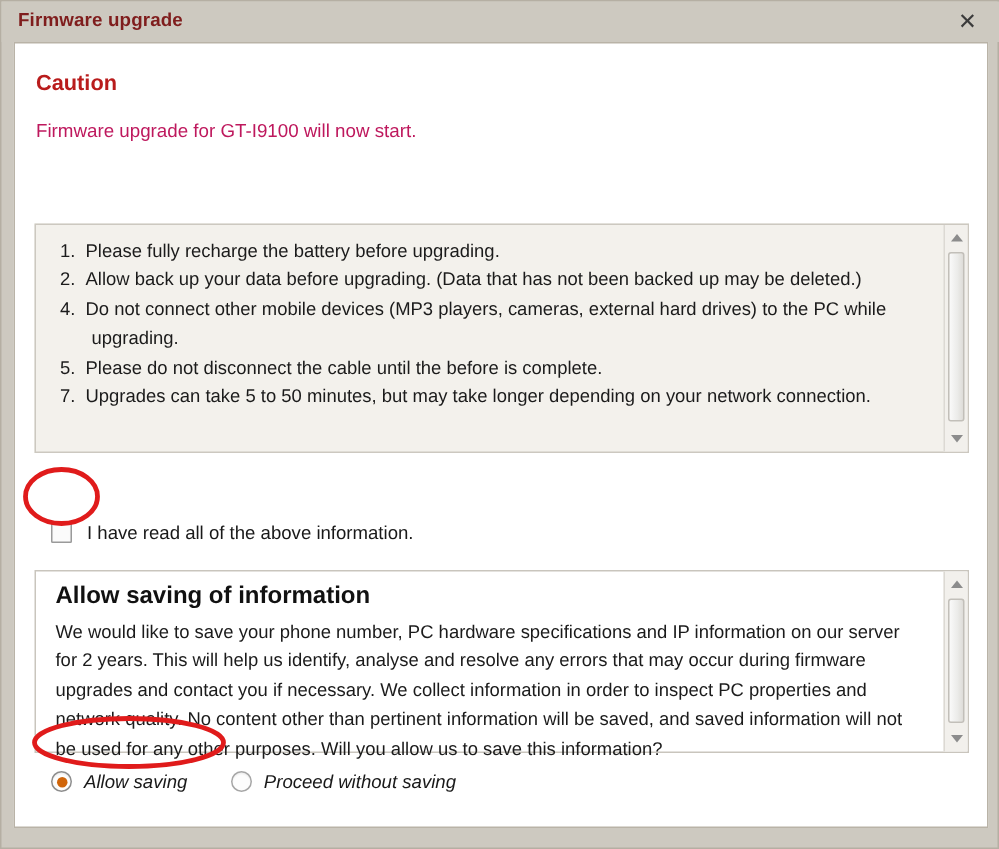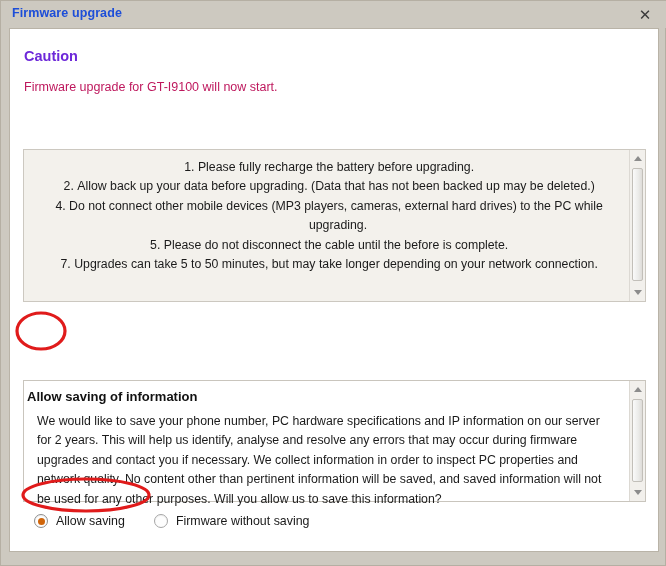--- a/index.html
+++ b/index.html
@@ -34,21 +34,21 @@
     height: 27px;
     background: #cdc9c0;
     box-sizing: border-box;
   }
   .title-text {
     position: absolute;
     left: 11px;
     top: 5px;
     font-size: 12.5px;
     font-weight: bold;
-    color: #1d4ed8;
+    color: #7f1d1d;
     letter-spacing: .1px;
     white-space: nowrap;
   }
   .close-btn {
     position: absolute;
     right: 0px;
     top: 0px;
     width: 44px;
     height: 26px;
     display: flex;
@@ -73,21 +73,21 @@
     overflow: hidden;
   }
 
   
   .caution-title {
     position: absolute;
     left: 14px;
     top: 19px;
     font-size: 14.5px;
     font-weight: bold;
-    color: #6d28d9;
+    color: #b91c1c;
   }
   .intro {
     position: absolute;
     left: 14px;
     top: 48px;
     width: 600px;
     font-size: 12.5px;
     color: #be185d;
     line-height: 20px;
   }
@@ -108,21 +108,20 @@
     position: absolute;
     left: 16px;
     top: 8px;
     width: 575px;
     font-size: 12.3px;
     color: #1b1b1b;
     line-height: 19.4px;
     margin: 0;
     padding: 0;
     list-style: none;
-    text-align: center;
   }
   .notice-list li {
     padding-left: 21px;
     text-indent: -21px;
     margin: 0;
   }
   .notice-list li .num { display: inline-block; width: 17px; text-indent: 0; }
 
   
   .agree-row {
@@ -154,23 +153,23 @@
     left: 13px;
     top: 351px;
     width: 623px;
     height: 122px;
     background: #ffffff;
     border: 1px solid #c9c5bd;
     box-sizing: border-box;
   }
   .saving-title {
     position: absolute;
-    left: 3px;
+    left: 13px;
     top: 8px;
-    font-size: 13px;
+    font-size: 16px;
     font-weight: bold;
     color: #111111;
   }
   .saving-body {
     position: absolute;
     left: 13px;
     top: 31px;
     width: 579px;
     font-size: 12.3px;
     color: #1b1b1b;
@@ -205,20 +204,21 @@
     left: 2.5px; top: 2.5px;
     width: 7px; height: 7px;
     border-radius: 50%;
     background: #d0650a;
   }
   .radio-label {
     margin-left: 8px;
     font-size: 12.4px;
     color: #191919;
     white-space: nowrap;
+    font-style: italic;
   }
 
   
   .sbar {
     position: absolute;
     right: 0;
     top: 0;
     width: 16px;
     height: 100%;
     background: #f2f0ec;
@@ -290,20 +290,24 @@
         <div class="arrow up">
             <div class="tri-up"></div>
           </div>
         <div class="thumb" style="top:18px;height:113px;"></div>
         <div class="arrow down">
             <div class="tri-down"></div>
           </div>
       </div>
     </div>
 
+    <div class="agree-row">
+      <div class="checkbox"></div>
+      <div class="agree-label">I have read all of the above information.</div>
+    </div>
 
     <div class="saving-panel">
       <div class="saving-title">Allow saving of information</div>
       <div class="saving-body">We would like to save your phone number, PC hardware specifications and IP information on our server for 2 years. This will help us identify, analyse and resolve any errors that may occur during firmware upgrades and contact you if necessary. We collect information in order to inspect PC properties and network quality. No content other than pertinent information will be saved, and saved information will not be used for any other purposes. Will you allow us to save this information?</div>
 
       <div class="sbar">
         <div class="arrow up">
             <div class="tri-up"></div>
           </div>
         <div class="thumb" style="top:18px;height:83px;"></div>
@@ -313,21 +317,21 @@
       </div>
     </div>
 
     <div class="radio-row">
       <div class="radio-opt">
         <div class="radio checked"></div>
         <div class="radio-label">Allow saving</div>
       </div>
       <div class="radio-opt">
         <div class="radio"></div>
-        <div class="radio-label">Firmware without saving</div>
+        <div class="radio-label">Proceed without saving</div>
       </div>
     </div>
 
     <svg class="annot" style="left:0px; top:0px; width:650px; height:524px;">
       <ellipse cx="31" cy="302" rx="24" ry="18" fill="none" stroke="#e01b1b" stroke-width="3.2"></ellipse>
       <ellipse cx="76" cy="466" rx="63" ry="16" fill="none" stroke="#e01b1b" stroke-width="3.2"></ellipse>
     </svg>
 
   </div>
 </div>

